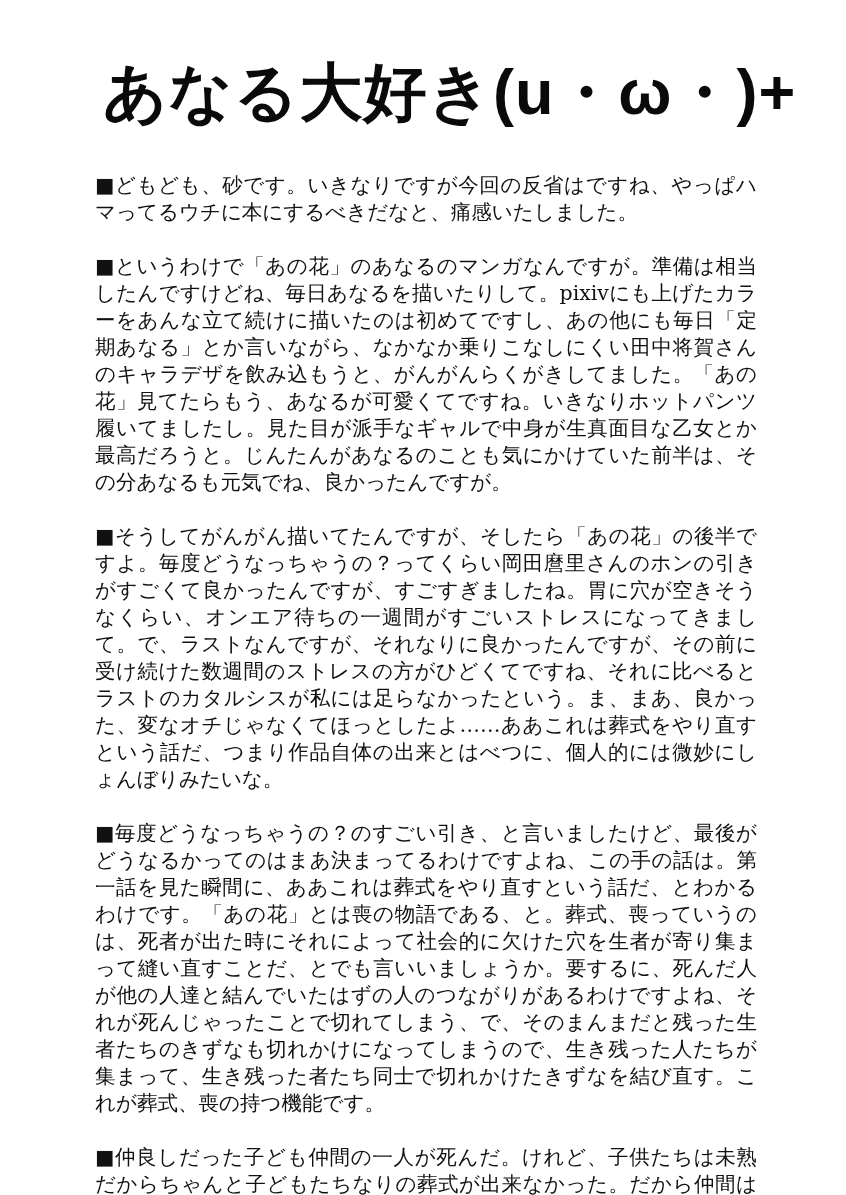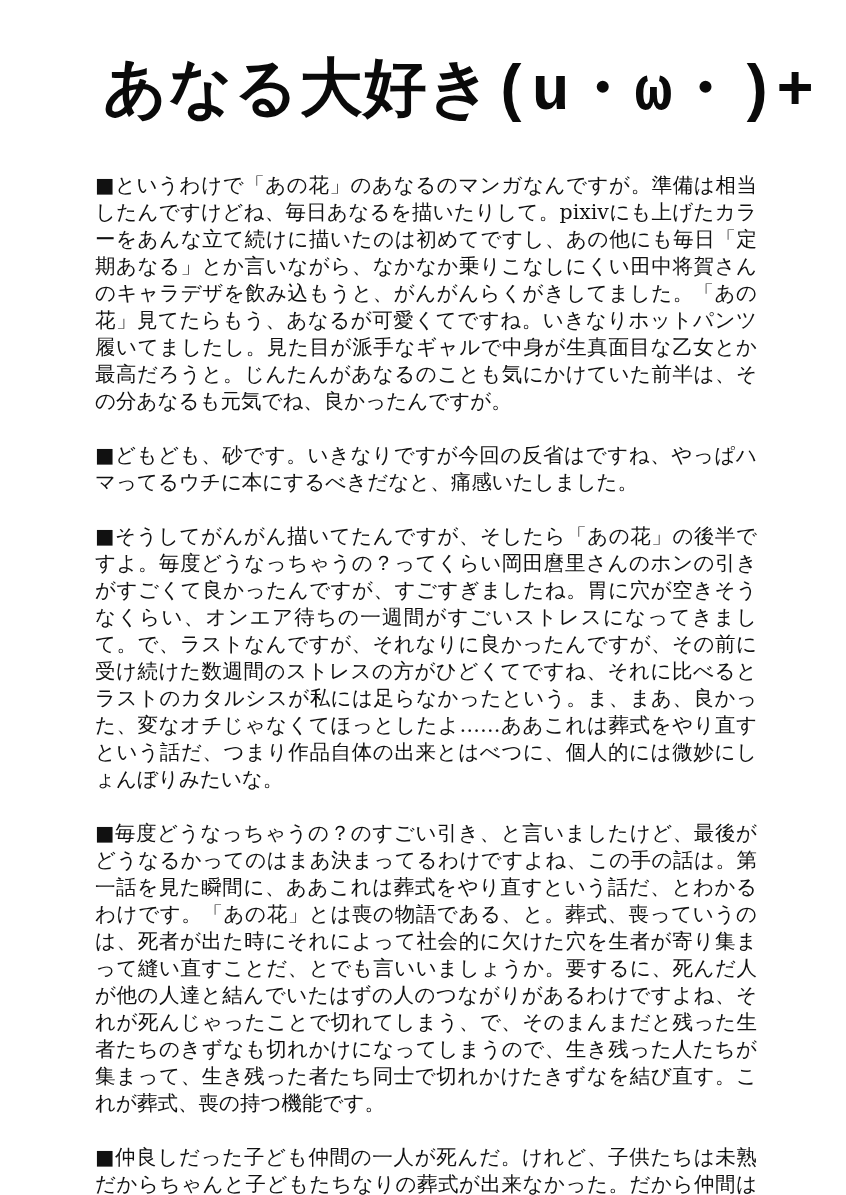--- a/index.html
+++ b/index.html
@@ -14,21 +14,21 @@
     background: #ffffff;
     overflow: hidden;
     color: #111111;
   }
   .doc-title {
     position: absolute;
     left: 103px;
     top: 52px;
     margin: 0;
     width: 660px;
-    font-family: Liberation Mono, monospace;
+    font-family: Liberation Sans, sans-serif;
     font-weight: 900;
     font-size: 63px;
     letter-spacing: 1px;
     line-height: 1.3;
     color: #0a0a0a;
     white-space: nowrap;
   }
   .doc-body {
     position: absolute;
     left: 95px;
@@ -47,19 +47,19 @@
     word-break: break-all;
   }
 </style>
 </head>
 <body>
 
 <div class="page">
   <h1 class="doc-title">あなる大好き(u・ω・)+</h1>
 
   <div class="doc-body">
+    <p>■どもども、砂です。いきなりですが今回の反省はですね、やっぱハマってるウチに本にするべきだなと、痛感いたしました。</p>
     <p>■というわけで「あの花」のあなるのマンガなんですが。準備は相当したんですけどね、毎日あなるを描いたりして。pixivにも上げたカラーをあんな立て続けに描いたのは初めてですし、あの他にも毎日「定期あなる」とか言いながら、なかなか乗りこなしにくい田中将賀さんのキャラデザを飲み込もうと、がんがんらくがきしてました。「あの花」見てたらもう、あなるが可愛くてですね。いきなりホットパンツ履いてましたし。見た目が派手なギャルで中身が生真面目な乙女とか最高だろうと。じんたんがあなるのことも気にかけていた前半は、その分あなるも元気でね、良かったんですが。</p>
-    <p>■どもども、砂です。いきなりですが今回の反省はですね、やっぱハマってるウチに本にするべきだなと、痛感いたしました。</p>
     <p>■そうしてがんがん描いてたんですが、そしたら「あの花」の後半ですよ。毎度どうなっちゃうの？ってくらい岡田麿里さんのホンの引きがすごくて良かったんですが、すごすぎましたね。胃に穴が空きそうなくらい、オンエア待ちの一週間がすごいストレスになってきまして。で、ラストなんですが、それなりに良かったんですが、その前に受け続けた数週間のストレスの方がひどくてですね、それに比べるとラストのカタルシスが私には足らなかったという。ま、まあ、良かった、変なオチじゃなくてほっとしたよ……ああこれは葬式をやり直すという話だ、つまり作品自体の出来とはべつに、個人的には微妙にしょんぼりみたいな。</p>
     <p>■毎度どうなっちゃうの？のすごい引き、と言いましたけど、最後がどうなるかってのはまあ決まってるわけですよね、この手の話は。第一話を見た瞬間に、ああこれは葬式をやり直すという話だ、とわかるわけです。「あの花」とは喪の物語である、と。葬式、喪っていうのは、死者が出た時にそれによって社会的に欠けた穴を生者が寄り集まって縫い直すことだ、とでも言いいましょうか。要するに、死んだ人が他の人達と結んでいたはずの人のつながりがあるわけですよね、それが死んじゃったことで切れてしまう、で、そのまんまだと残った生者たちのきずなも切れかけになってしまうので、生き残った人たちが集まって、生き残った者たち同士で切れかけたきずなを結び直す。これが葬式、喪の持つ機能です。</p>
     <p>■仲良しだった子ども仲間の一人が死んだ。けれど、子供たちは未熟だからちゃんと子どもたちなりの葬式が出来なかった。だから仲間はバラけた。そのままだとバラけたまま、大人になってしまう寸前に、死んだ子が幽霊になって出てきて、お願いがあるのだがそれが何か分からないと言う。これが「あの花」です。ということは、めんまのお願いが何かってのは、ミステリでいうミスディレクション、ニセの犯人への誘導みたいなもんだとすぐにわかる。めんまが成仏する条件は、お願いを叶えることになんかない。たんに葬式をし直すこと、子どもだったから出来なかった葬式をちゃんとし直すこと、そしてそれによって仲間がきずなを結び直すこと、それが成仏の条件、というか、「あの花」のゴールだろうと。</p>
   </div>
 </div>
 
 </body></html>

